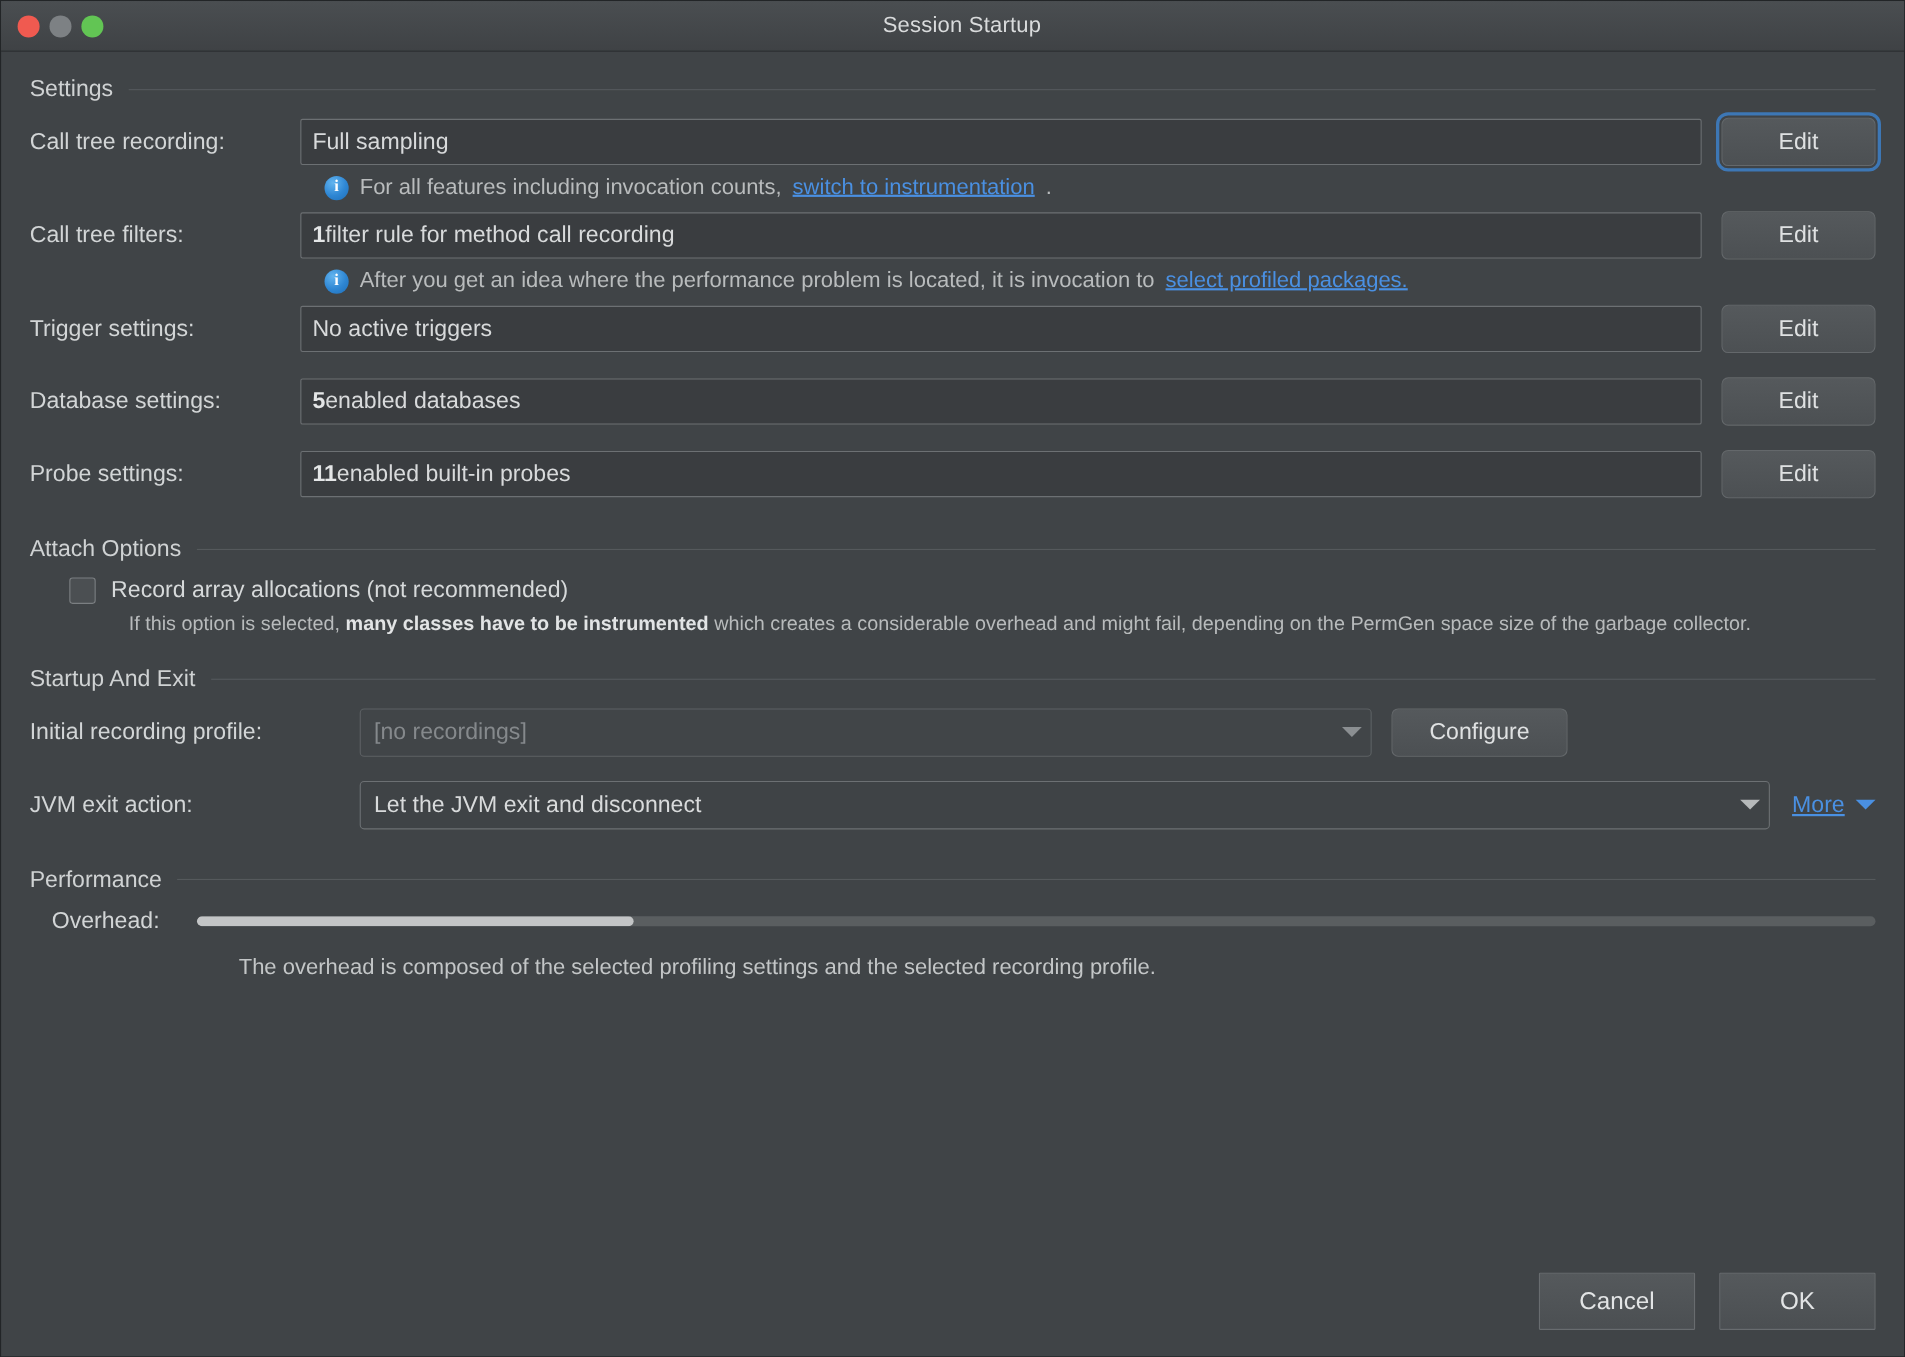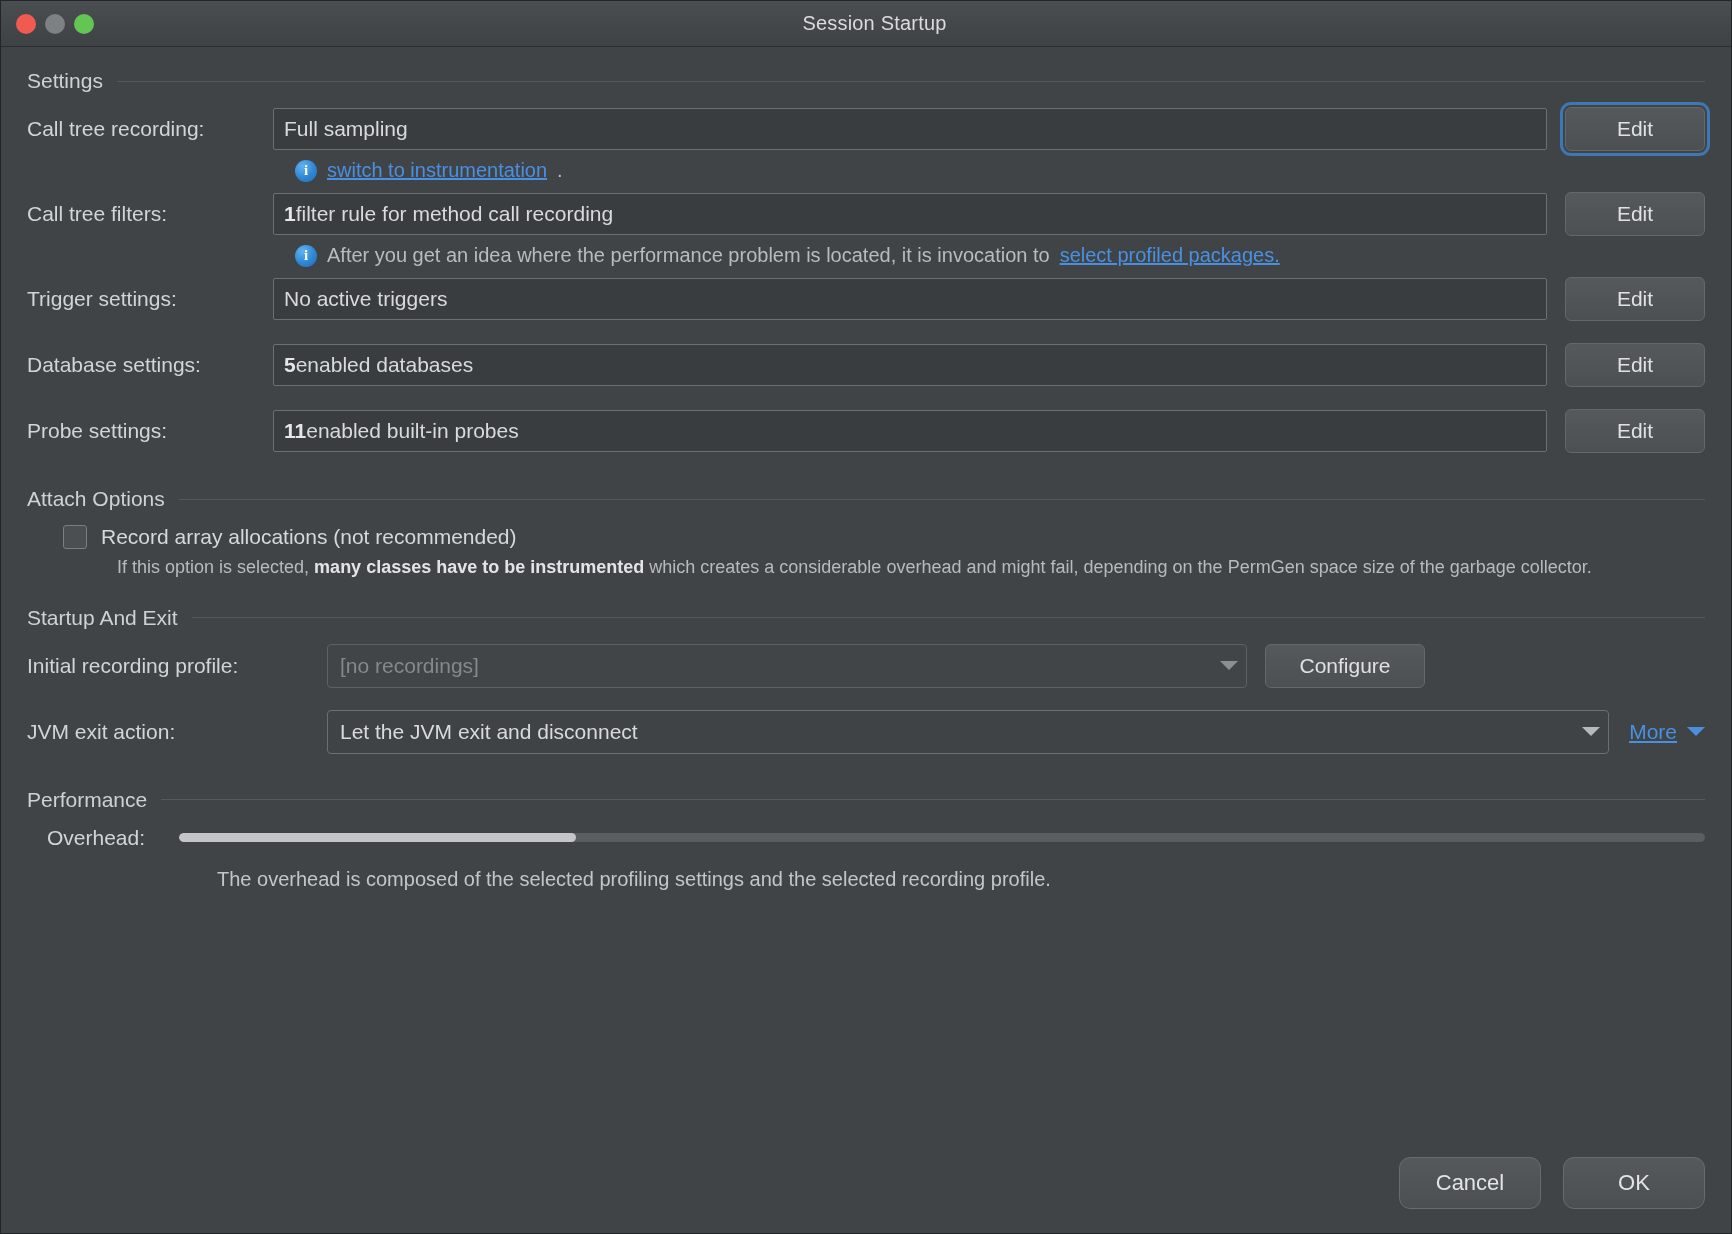--- a/index.html
+++ b/index.html
@@ -215,21 +215,21 @@
   .footer {
     flex: 0 0 auto;
     padding: 0 26px 24px 26px;
     display: flex; justify-content: flex-end;
     gap: 22px;
   }
   .fbtn {
     width: 142px; height: 52px;
     background: linear-gradient(to bottom, #55595c 0%, #4b4f52 100%);
     border: 1px solid #686c6f;
-    border-radius: 11px;
+    border-radius: 1px;
     color: #e2e4e5;
     font-size: 22px;
     display: flex; align-items: center; justify-content: center;
     cursor: pointer;
   }
   .spacer-sm { height: 14px; }
   .spacer-md { height: 26px; }
 </style>
 </head>
 <body>
@@ -256,20 +256,21 @@
       <div class="lbl">Call tree recording:</div>
       <div class="field">
         <b></b>
           <span>Full sampling</span>
       </div>
       <div class="btn focus">Edit</div>
     </div>
 
     <div class="note">
       <div class="info-icon">i</div>
+      <span>For all features including invocation counts, </span>
         <span class="lnk">switch to instrumentation</span>
         <span>.</span>
     </div>
 
     <div class="row">
       <div class="lbl">Call tree filters:</div>
       <div class="field">
         <b>1</b>
           <span> filter rule for method call recording</span>
       </div>

